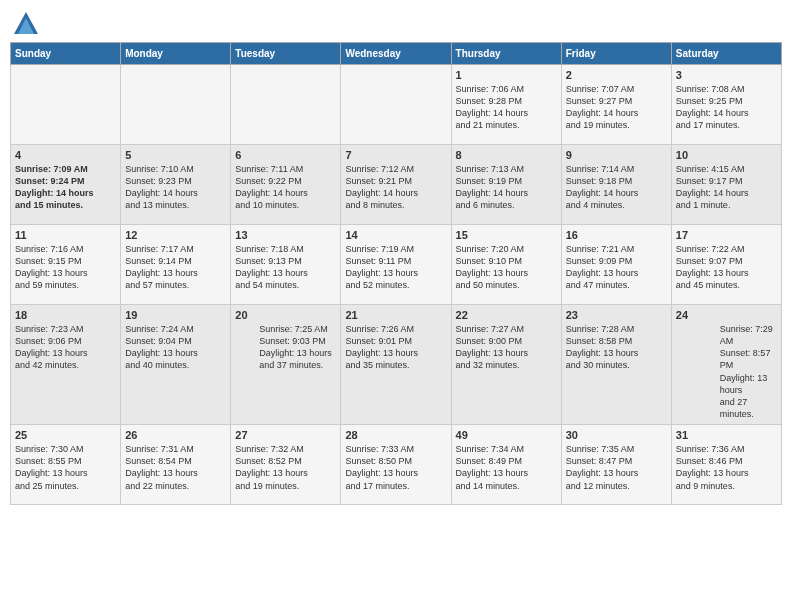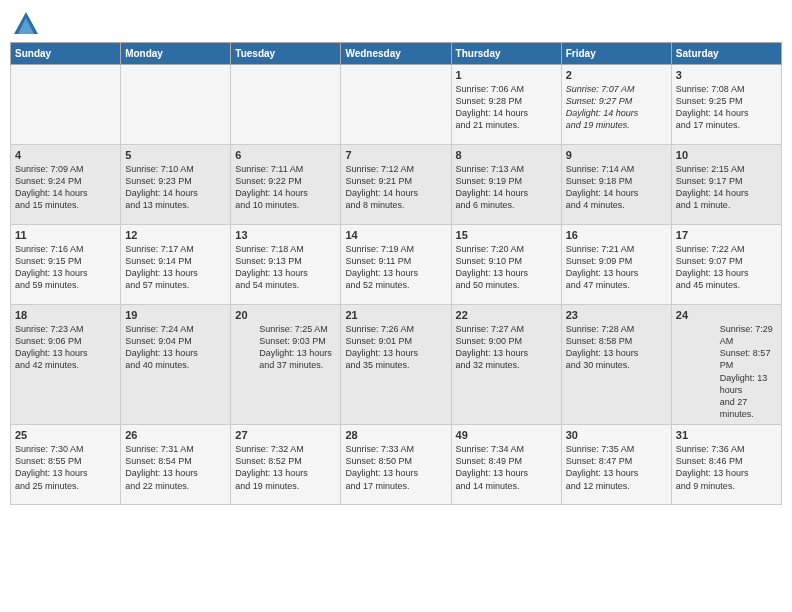--- a/index.html
+++ b/index.html
@@ -136,37 +136,37 @@
         <td class="empty-cell"></td>
         <td>
           <span class="day-number">1</span>
           <div class="cell-content" style="white-space: pre-line;">Sunrise: 7:06 AM
 Sunset: 9:28 PM
 Daylight: 14 hours
 and 21 minutes.</div>
         </td>
         <td>
           <span class="day-number">2</span>
-          <div class="cell-content" style="white-space: pre-line; font-style: italic;">Sunrise: 7:07 AM
+          <div class="cell-content" style="white-space: pre-line;">Sunrise: 7:07 AM
 Sunset: 9:27 PM
 Daylight: 14 hours
 and 19 minutes.</div>
         </td>
         <td>
           <span class="day-number">3</span>
           <div class="cell-content" style="white-space: pre-line;">Sunrise: 7:08 AM
 Sunset: 9:25 PM
 Daylight: 14 hours
 and 17 minutes.</div>
         </td>
       </tr>
       <tr>
         <td>
           <span class="day-number">4</span>
-          <div class="cell-content" style="white-space: pre-line;">Sunrise: 7:09 AM
+          <div class="cell-content" style="white-space: pre-line; font-weight: bold;">Sunrise: 7:09 AM
 Sunset: 9:24 PM
 Daylight: 14 hours
 and 15 minutes.</div>
         </td>
         <td>
           <span class="day-number">5</span>
           <div class="cell-content" style="white-space: pre-line;">Sunrise: 7:10 AM
 Sunset: 9:23 PM
 Daylight: 14 hours
 and 13 minutes.</div>
@@ -194,21 +194,21 @@
         </td>
         <td>
           <span class="day-number">9</span>
           <div class="cell-content" style="white-space: pre-line;">Sunrise: 7:14 AM
 Sunset: 9:18 PM
 Daylight: 14 hours
 and 4 minutes.</div>
         </td>
         <td>
           <span class="day-number">10</span>
-          <div class="cell-content" style="white-space: pre-line;">Sunrise: 2:15 AM
+          <div class="cell-content" style="white-space: pre-line;">Sunrise: 4:15 AM
 Sunset: 9:17 PM
 Daylight: 14 hours
 and 1 minute.</div>
         </td>
       </tr>
       <tr>
         <td>
           <span class="day-number">11</span>
           <div class="cell-content" style="white-space: pre-line;">Sunrise: 7:16 AM
 Sunset: 9:15 PM

